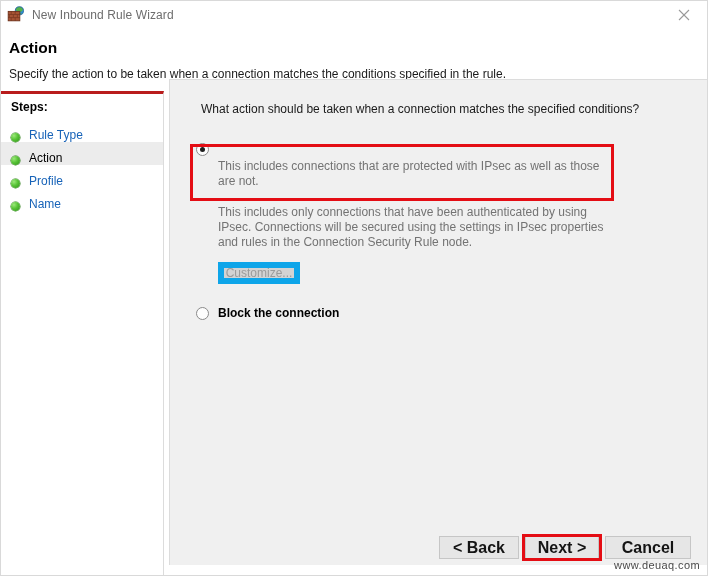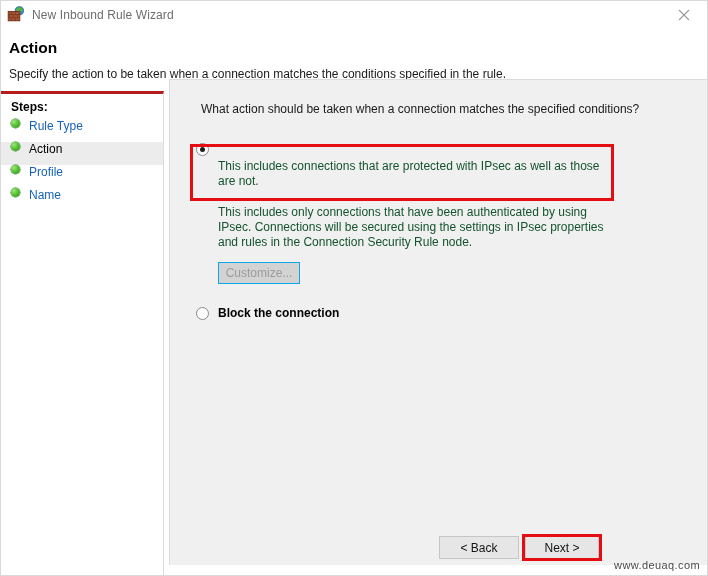--- a/index.html
+++ b/index.html
@@ -97,21 +97,21 @@
     box-sizing: border-box;
   }
   .steps-label {
     font-size: 12px;
     font-weight: bold;
     color: #000;
     padding: 6px 0 5px 10px;
   }
   .step-row {
     display: flex;
-    align-items: flex-start;
+    align-items: flex-end;
     height: 23px;
     padding-left: 10px;
     box-sizing: border-box;
     cursor: default;
   }
   .step-row.current {
     background: #ececec;
   }
   .step-bullet {
     width: 9px;
@@ -189,35 +189,35 @@
   .opt-title {
     font-size: 12px;
     font-weight: bold;
     color: #000000;
     line-height: 14px;
   }
   .opt-desc {
     margin-left: 22px;
     margin-top: 3px;
     font-size: 12px;
-    color: #14532d;
+    color: #737373;
     line-height: 15px;
     max-width: 395px;
   }
 
   .customize-btn {
     margin-left: 22px;
     margin-top: 12px;
     width: 82px;
     height: 22px;
     font-family: "Liberation Sans", sans-serif;
     font-size: 12px;
     color: #9b9b9b;
     background: #d3d3d3;
-    border: 1px solid #0ea5e9;
+    border: 6px solid #0ea5e9;
     box-sizing: border-box;
     display: flex;
     align-items: center;
     justify-content: center;
     cursor: default;
   }
 
   
   .annot {
     position: absolute;
@@ -237,26 +237,27 @@
     width: 80px;
     height: 27px;
   }
   .btn {
     position: absolute;
     height: 23px;
     background: #e6e6e6;
     border: 1px solid #c6c6c6;
     box-sizing: border-box;
     font-family: "Liberation Sans", sans-serif;
-    font-size: 12px;
+    font-size: 16px;
     color: #141414;
     display: flex;
     align-items: center;
     justify-content: center;
     cursor: default;
+    font-weight: bold;
   }
   #btn-back   { left: 438px; top: 535px; width: 80px; }
   #btn-next   { left: 524px; top: 535px; width: 74px; }
   #btn-cancel { left: 604px; top: 535px; width: 86px; }
 
   .watermark {
     position: absolute;
     right: 7px;
     bottom: 4px;
     font-size: 11px;
@@ -348,19 +349,20 @@
           <span class="radio"></span>
           <span class="opt-title">Block the connection</span>
         </div>
       </div>
 
     </div>
   </div>
 
   <div class="btn" id="btn-back">&lt; Back</div>
   <div class="btn" id="btn-next">Next &gt;</div>
+  <div class="btn" id="btn-cancel">Cancel</div>
 
   <div class="annot" id="annot-allow"></div>
   <div class="annot" id="annot-next"></div>
 
   <div class="watermark">www.deuaq.com</div>
 
 </div>
 
 </body></html>

